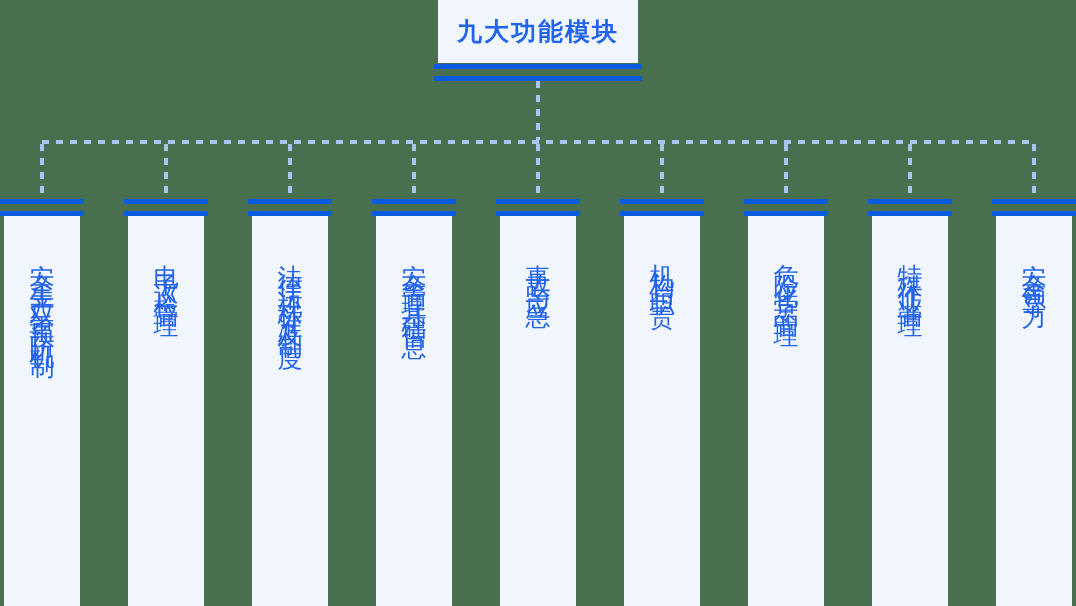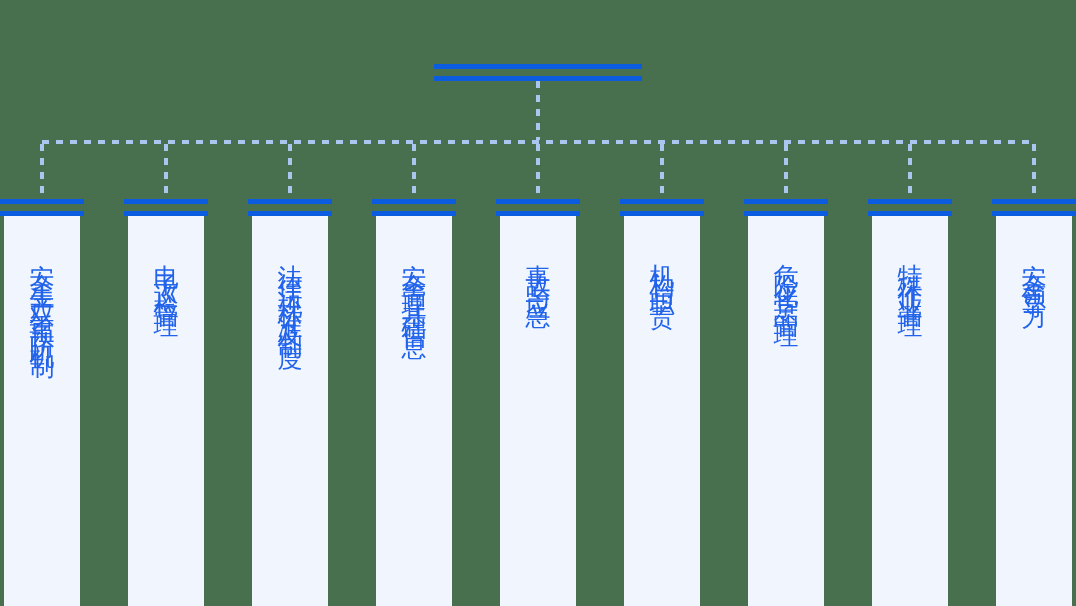--- a/index.html
+++ b/index.html
@@ -77,20 +77,23 @@
     font-weight: 500;
     letter-spacing: 10px;
     line-height: 1;
     white-space: nowrap;
   }
 </style>
 </head>
 <body>
 
 <div class="stage">
+  <div class="root-box">
+    <span class="root-title">九大功能模块</span>
+  </div>
   <div class="bar root-bar1"></div>
   <div class="bar root-bar2"></div>
   <div class="dash-v root-drop"></div>
   <div class="dash-h trunk"></div>
   <div id="columns">
       <div>
         <div class="dash-v stub" style="left:40px"></div>
         <div class="bar cbar1" style="left:0px;width:84px"></div>
         <div class="bar cbar2" style="left:0px;width:84px"></div>
         <div class="colbox" style="left:4px;width:76px">

